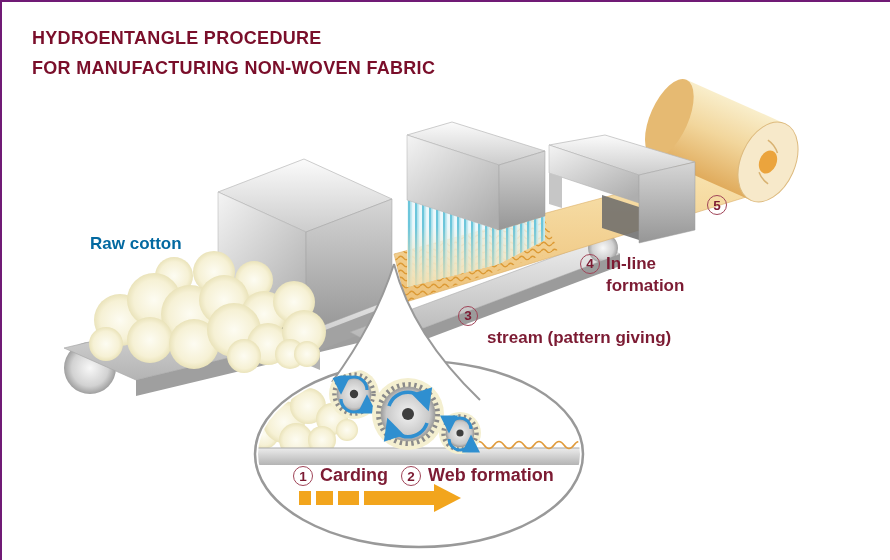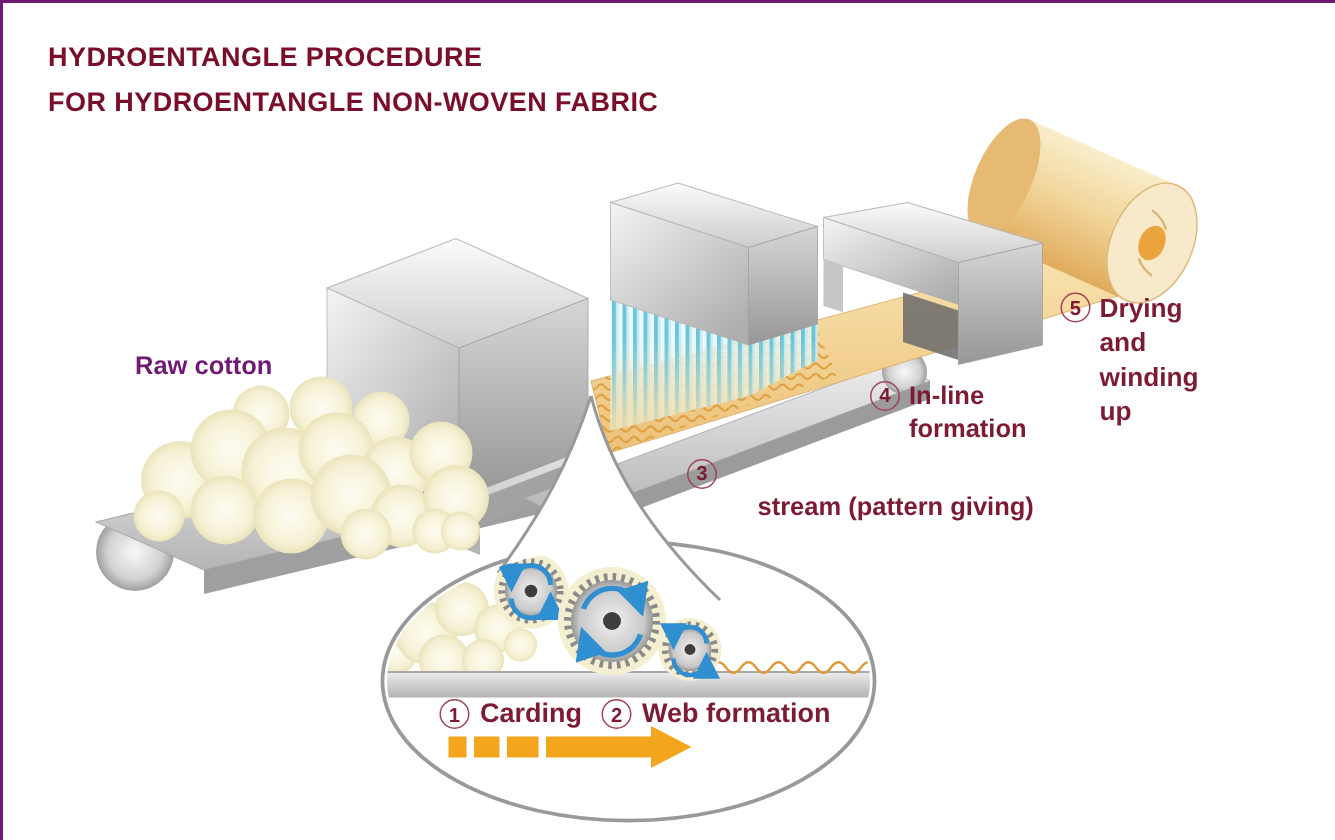--- a/index.html
+++ b/index.html
@@ -10,51 +10,51 @@
   }
   svg.scene { position:absolute; left:0; top:0; }
   .title {
     position:absolute; left:30px; top:21px; z-index:3;
     color:#7a0e2a; font-size:18px; font-weight:bold;
     line-height:30px; letter-spacing:0.3px; white-space:nowrap;
   }
   .plain-lbl {
     position:absolute; z-index:3; font-weight:bold; white-space:nowrap;
   }
-  #lbl-raw { left:88px; top:232px; font-size:17px; color:#701a75; }
+  #lbl-raw { left:88px; top:232px; font-size:17px; color:#0369a1; }
   .step-lbl {
     position:absolute; z-index:3; display:flex; gap:6px;
     color:#7c1b33; font-weight:bold; font-size:17px; line-height:22px;
     white-space:nowrap;
   }
   #lbl-3 { left:456px; top:303px; }
   #lbl-4 { left:578px; top:251px; }
   #lbl-5 { left:705px; top:192px; font-size:17.5px; line-height:23px; }
   #lbl-inset {
     position:absolute; left:291px; top:463px; z-index:3;
     display:flex; align-items:center; gap:7px;
     color:#7c1b33; font-weight:bold; font-size:18px; white-space:nowrap;
   }
   .nc {
     width:20px; height:20px; box-sizing:border-box; flex:none;
     border:1.7px solid #a04458; border-radius:50%;
     display:inline-flex; align-items:center; justify-content:center;
     font-size:13.5px; font-weight:bold; margin-top:1px;
   }
   .nc2 { margin-left:6px; }
-  .ind { margin-left:21px; }
+  .ind { margin-left:3px; }
 </style>
 </head>
 <body>
 
 <div class="frame">
 
   <div class="title">
     <div>HYDROENTANGLE PROCEDURE</div>
-    <div>FOR HYDROENTANGLE NON-WOVEN FABRIC</div>
+    <div>FOR MANUFACTURING NON-WOVEN FABRIC</div>
   </div>
 
   <svg class="scene" width="888" height="558" viewBox="0 0 888 558">
     <defs>
       <linearGradient id="gTop" x1="0" y1="0" x2="0" y2="1">
         <stop offset="0" stop-color="#fbfbfb"></stop>
           <stop offset="1" stop-color="#cccccc"></stop>
       </linearGradient>
       <linearGradient id="gFront" x1="0" y1="0" x2="0.8" y2="1">
         <stop offset="0" stop-color="#f4f4f4"></stop>
@@ -253,21 +253,20 @@
     <span class="tx"><span>In-line</span><br><span>formation</span></span>
   </div>
 
   <div id="lbl-3" class="step-lbl">
     <span class="nc">3</span>
     <span class="tx"><br><span class="ind">stream (pattern giving)</span></span>
   </div>
 
   <div id="lbl-5" class="step-lbl">
     <span class="nc">5</span>
-    <span class="tx"><span>Drying</span><br><span>and</span><br><span>winding</span><br><span>up</span></span>
   </div>
 
   <div id="lbl-inset">
     <span class="nc">1</span>
     <span>Carding</span>
     <span class="nc nc2">2</span>
     <span>Web formation</span>
   </div>
 
 </div>

